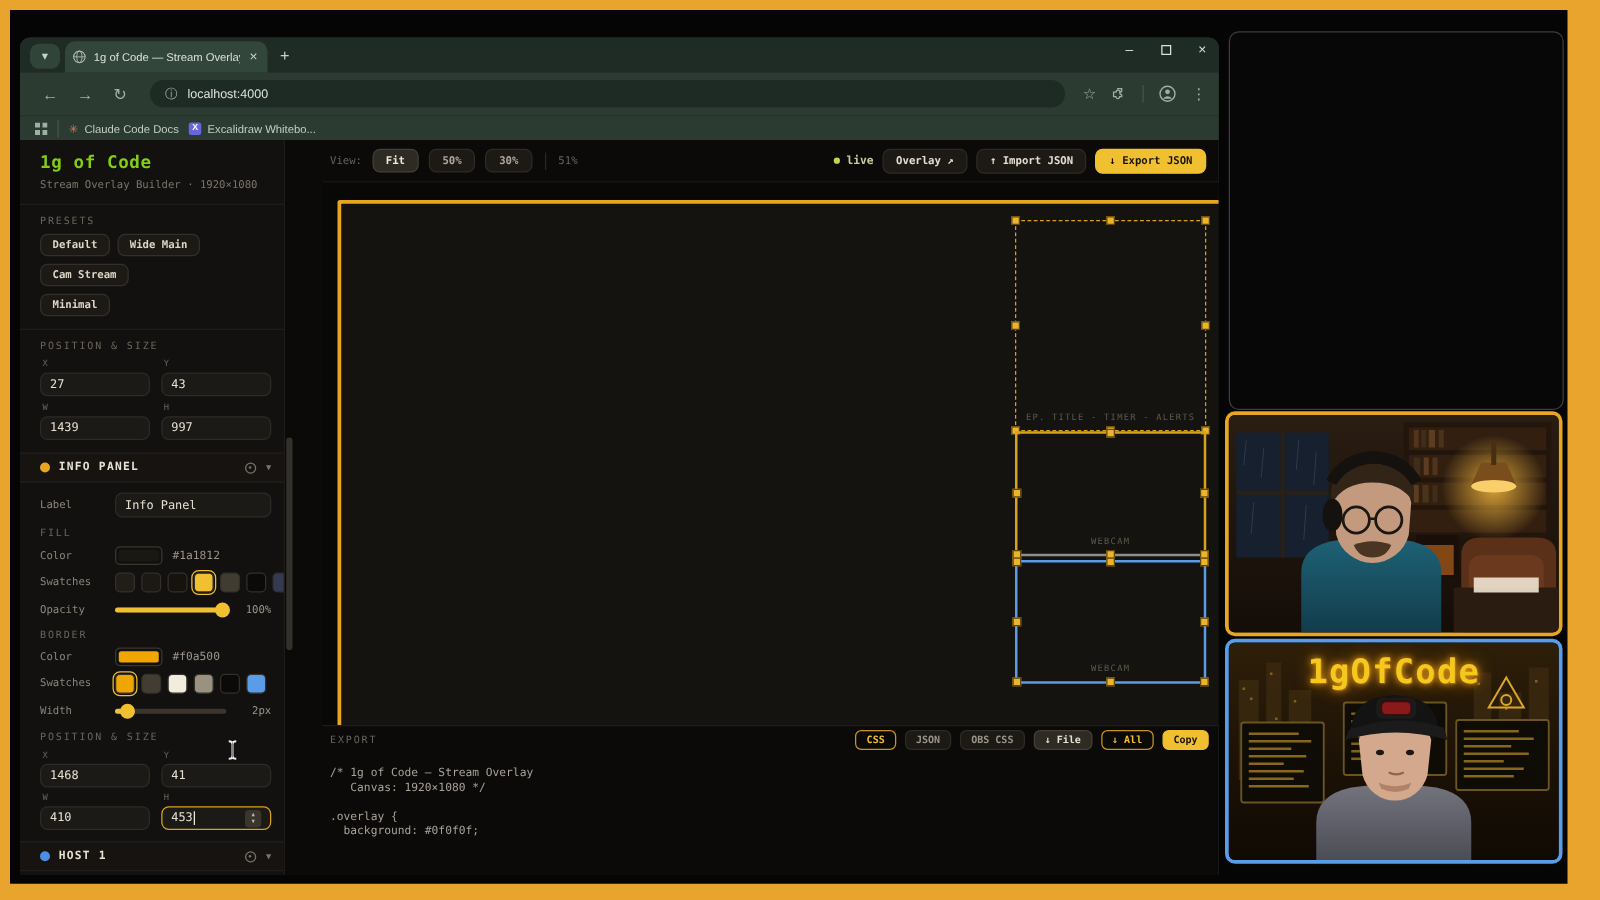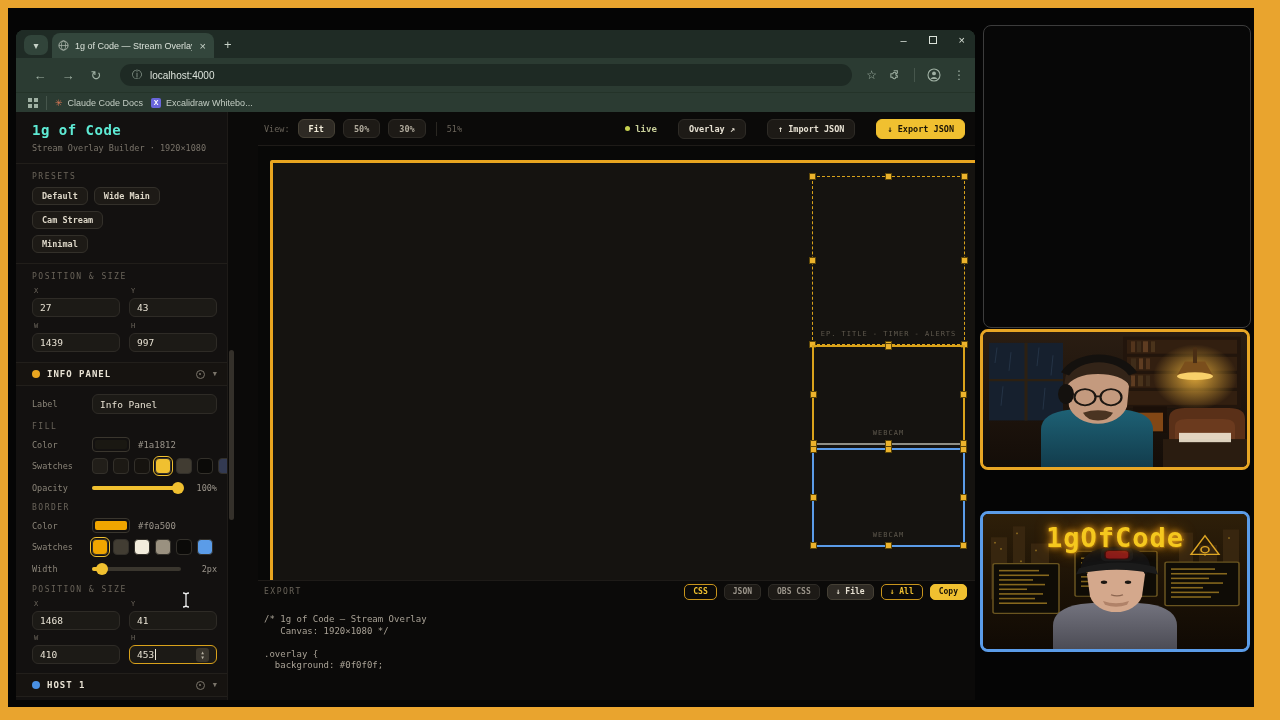--- a/index.html
+++ b/index.html
@@ -29,21 +29,21 @@
   .vsep { width:1px; height:14px; background:#46564c; }
 
   .bookmarks { height:20px; display:flex; align-items:center; gap:8px; padding:0 12px; background:#2b3b32; border-top:1px solid #243329; font-family:"Liberation Sans", sans-serif; }
   .bm-item { display:flex; align-items:center; gap:5px; color:#c3cdc3; font-size:9px; cursor:pointer; }
   .fav-claude { color:#d97757; font-size:9px; }
   .fav-exc { width:10px; height:10px; background:#6965db; color:#fff; font-size:7px; border-radius:2px; display:flex; align-items:center; justify-content:center; font-weight:bold; }
 
   
   .content { position:relative; height:588px; background:#0b0a09; color:#e8e2d4; }
   .sidebar { position:absolute; left:0; top:0; width:212px; height:588px; background:#131110; border-right:1px solid #1e1b18; padding:10px 10px 0 16px; overflow:hidden; }
-  .app-title { color:#5eead4; font-size:14px; font-weight:bold; letter-spacing:.5px; }
+  .app-title { color:#84cc16; font-size:14px; font-weight:bold; letter-spacing:.5px; }
   .app-subtitle { color:#7a746a; font-size:8.5px; margin-top:5px; }
   .sb-div { border-bottom:1px solid #211e1a; margin:10px -10px 0 -16px; }
   .sec-label { color:#6a645a; font-size:8px; letter-spacing:1.5px; }
   .presets { margin-top:8px; }
   .preset-row { display:flex; gap:6px; margin-top:6px; flex-wrap:wrap; }
   .pbtn { background:#1d1a16; border:1px solid #33302a; border-radius:6px; padding:3px 9px; font-size:8.5px; font-weight:bold; color:#ddd7c8; cursor:pointer; font-family:"DejaVu Sans Mono", monospace; }
   .grid2 { display:grid; grid-template-columns:1fr 1fr; column-gap:9px; }
   .fld-label { color:#6a645a; font-size:7px; letter-spacing:1px; margin:0 0 3px 2px; }
   .input { height:19px; background:#1c1a16; border:1px solid #2e2b26; border-radius:6px; display:flex; align-items:center; padding:0 7px; font-size:9.5px; color:#e6e0d2; }
   .input.focused { border-color:#d9a21b;justify-content:flex-end; }
@@ -70,21 +70,21 @@
   .slider-val { color:#9a948a; font-size:8.5px; width:28px; text-align:right; }
   .scrollbar { position:absolute; left:213px; top:238px; width:5px; height:170px; background:#34302a; border-radius:3px; cursor:pointer; }
 
   .main { position:absolute; left:224px; top:0; right:0; height:588px;margin-left:18px; }
   .cv-toolbar { height:34px; display:flex; align-items:center; gap:8px; padding:0 10px 0 6px; border-bottom:1px solid #1e1b18; }
   .view-lbl { color:#6a645a; font-size:8.5px; }
   .zbtn { height:19px; padding:4px 10px; border-radius:6px; background:#1d1a16; border:1px solid #2e2b26; color:#b0aa9c; font-size:8.5px; font-weight:bold; display:flex; align-items:center; cursor:pointer; font-family:"DejaVu Sans Mono", monospace; }
   .zbtn.active { background:#2e2a24; border-color:#454035; color:#f0ead8; }
   .tsep { width:1px; height:14px; background:#2a2722; margin:0 2px; }
   .zoom-readout { color:#6a645a; font-size:8.5px; }
-  .tb-right { margin-left:auto; display:flex; align-items:center; gap:21px; }
+  .tb-right { margin-left:auto; display:flex; align-items:center; gap:7px; }
   .live { display:flex; align-items:center; gap:5px; font-size:9px; font-weight:bold; color:#c9cf9a; }
   .live-dot { width:5px; height:5px; border-radius:50%; }
   .obtn { height:20px; padding:0 10px; border-radius:6px; background:#1d1a16; border:1px solid #2e2b26; color:#e6e0d2; font-size:8.5px; font-weight:bold; display:flex; align-items:center; cursor:pointer; font-family:"DejaVu Sans Mono", monospace; }
   .obtn.primary { background:#f0c030; border-color:#f0c030; color:#1a1407; }
 
   .cv-viewport { position:relative; height:434px; background:#080807; overflow:hidden; }
   .overlay-prev { position:absolute; left:12px; top:14px; width:710px; height:472px; border:3px solid #e8a520; background:#151310; border-radius:2px; }
   .el-rect { position:absolute; }
   .el-info { left:539px; top:13px; width:153px; height:169px; border:1px dashed #d9a21b; }
   .el-cam1 { left:539px; top:182px; width:153px; height:100px; border:2px solid #d9a21b; border-bottom-color:#8f8f86; }
@@ -100,21 +100,21 @@
   .exp-btns { margin-left:auto; display:flex; gap:7px; }
   .ebtn { height:16px; padding:0 8px; border-radius:5px; font-size:8px; font-weight:bold; display:flex; align-items:center; cursor:pointer; font-family:"DejaVu Sans Mono", monospace; background:#1d1a16; border:1px solid #2e2b26; color:#9a948a; }
   .ebtn.outline-y { background:transparent; border-color:#c8941c; color:#f0c030; }
   .ebtn.dark { background:#2e2a24; border-color:#454035; color:#e6e0d2; }
   .ebtn.solid-y { background:#f0c030; border-color:#f0c030; color:#1a1407; }
   .code { padding:12px 10px 0 6px; }
   .code div { font-size:9px; line-height:11.6px; color:#a8a195; white-space:pre; min-height:11.6px; }
 
   
   .empty-panel { position:absolute; left:975px; top:17px; width:268px; height:303px; background:#070707; border:1px solid #3c3c3c; border-radius:8px; }
-  .campanel { position:absolute; width:270px; height:141px; border-radius:8px; overflow:hidden; }
+  .campanel { position:absolute; width:270px; height:180px; border-radius:8px; overflow:hidden; }
   .cam-host { left:972px; top:321px; border:3px solid #e8a625; }
   .cam-guest { left:972px; top:503px; border:3px solid #5b9ce8; }
   .campanel svg { display:block; width:100%; height:100%; }
   .neon-name { position:absolute; left:0; top:8px; width:100%; text-align:center; font-size:27px; font-weight:bold; color:#f5c81e; font-family:"DejaVu Sans Mono", monospace;
     text-shadow:0 0 6px #f5a91e, 0 0 14px #c87800, 1px 1px 0 #5e4100; letter-spacing:1px; }
 
   .ibeam { position:absolute; left:172px; top:583px; z-index:50; }
 </style>
 </head>
 <body>

